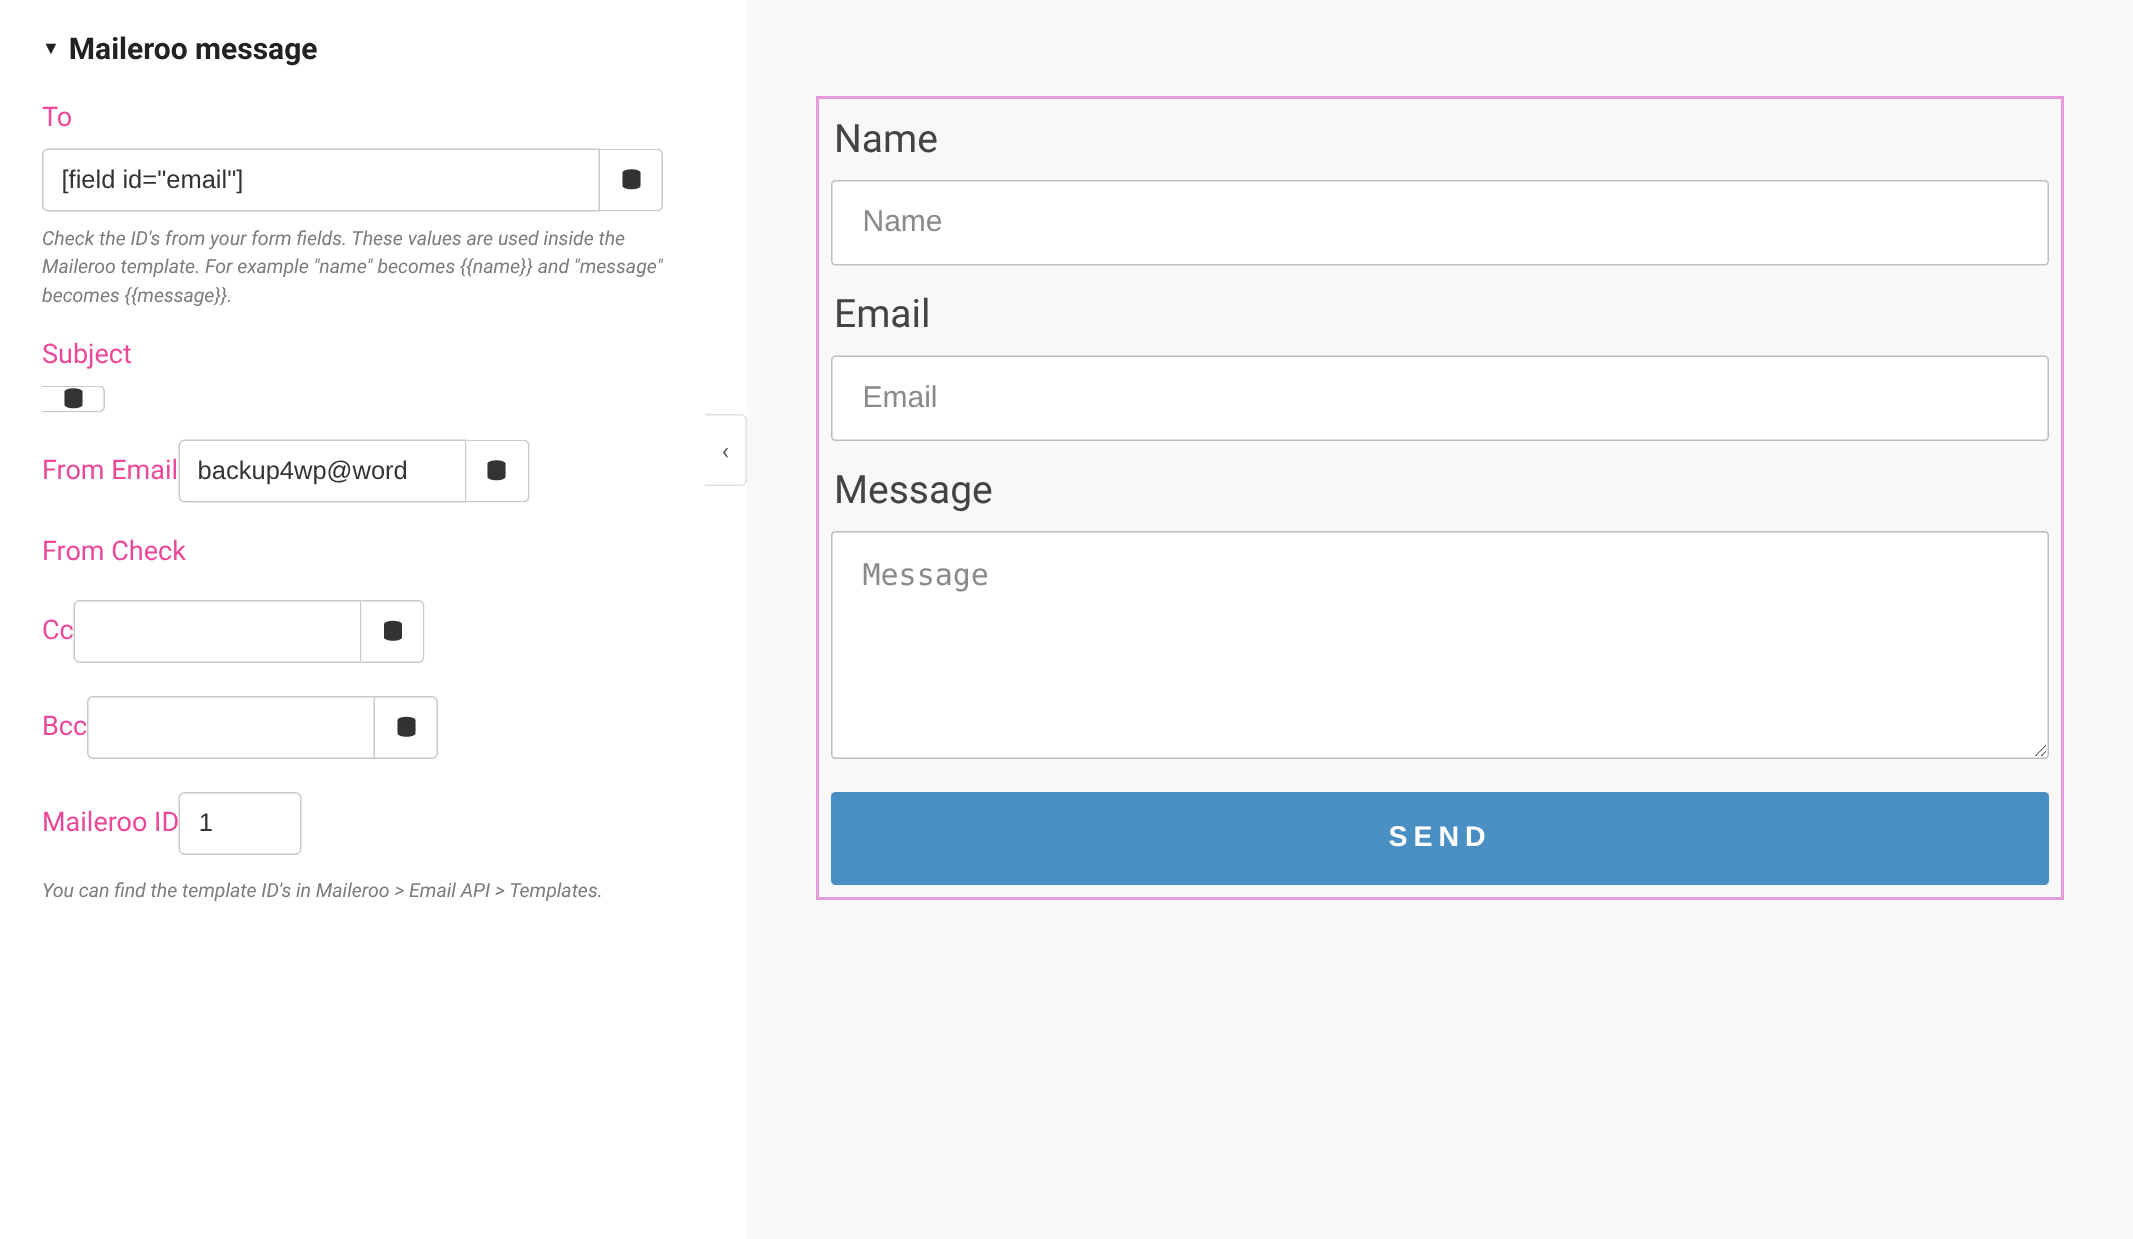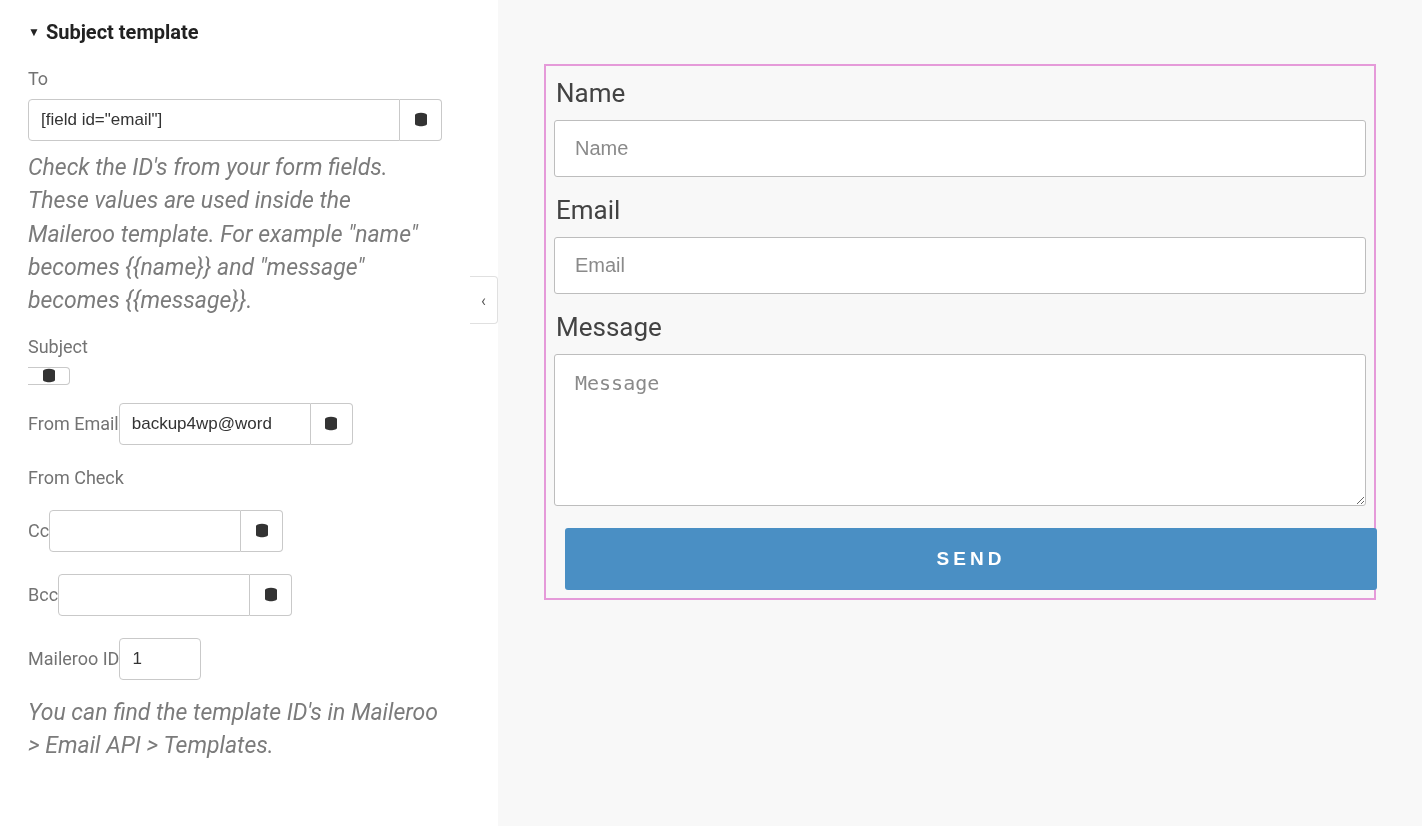--- a/index.html
+++ b/index.html
@@ -31,21 +31,21 @@
     color: #222;
     margin-bottom: 24px;
     cursor: pointer;
   }
   .panel-header .caret {
     font-size: 12px;
   }
   .field-block { margin-bottom: 18px; }
   .field-label {
     font-size: 18px;
-    color: #737373;
+    color: #ec4899;
     display: block;
     margin-bottom: 10px;
   }
   .input-row {
     display: flex;
     align-items: stretch;
   }
   .input-row input, .input-solo {
     flex: 1;
     border: 1px solid #c9c9c9;
@@ -67,21 +67,21 @@
     align-items: center;
     justify-content: center;
     cursor: pointer;
   }
   .db-icon {
     width: 16px; height: 16px;
   }
   .help-text {
     font-style: italic;
     color: #7b7b7b;
-    font-size: 23px;
+    font-size: 13px;
     line-height: 1.45;
     margin-top: 10px;
   }
   .hrow {
     display: flex;
     align-items: center;
     justify-content: flex-start;
     margin-bottom: 22px;
   }
   .hrow .field-label { margin-bottom: 0; }
@@ -146,31 +146,30 @@
     width: 100%;
     background: #4a8fc4;
     color: #fff;
     border: none;
     border-radius: 3px;
     font-size: 19px;
     font-weight: 700;
     letter-spacing: 4px;
     padding: 20px 0;
     cursor: pointer;
-    margin-left: 11px;
   }
 </style>
 </head>
 <body>
 
 <div class="sidebar">
 
   <div class="panel-header">
     <span class="caret">▼</span>
-    <span>Subject template</span>
+    <span>Maileroo message</span>
   </div>
 
   <div class="field-block">
     <label class="field-label">To</label>
     <div class="input-row">
       <input type="text" value="[field id=&quot;email&quot;]" style="">
       <div class="db-btn">
         <svg class="db-icon" viewBox="0 0 16 16" fill="#333">
             <ellipse cx="8" cy="3" rx="6" ry="2.2"></ellipse>
             <path d="M2 3v3c0 1.2 2.7 2.2 6 2.2s6-1 6-2.2V3"></path>

